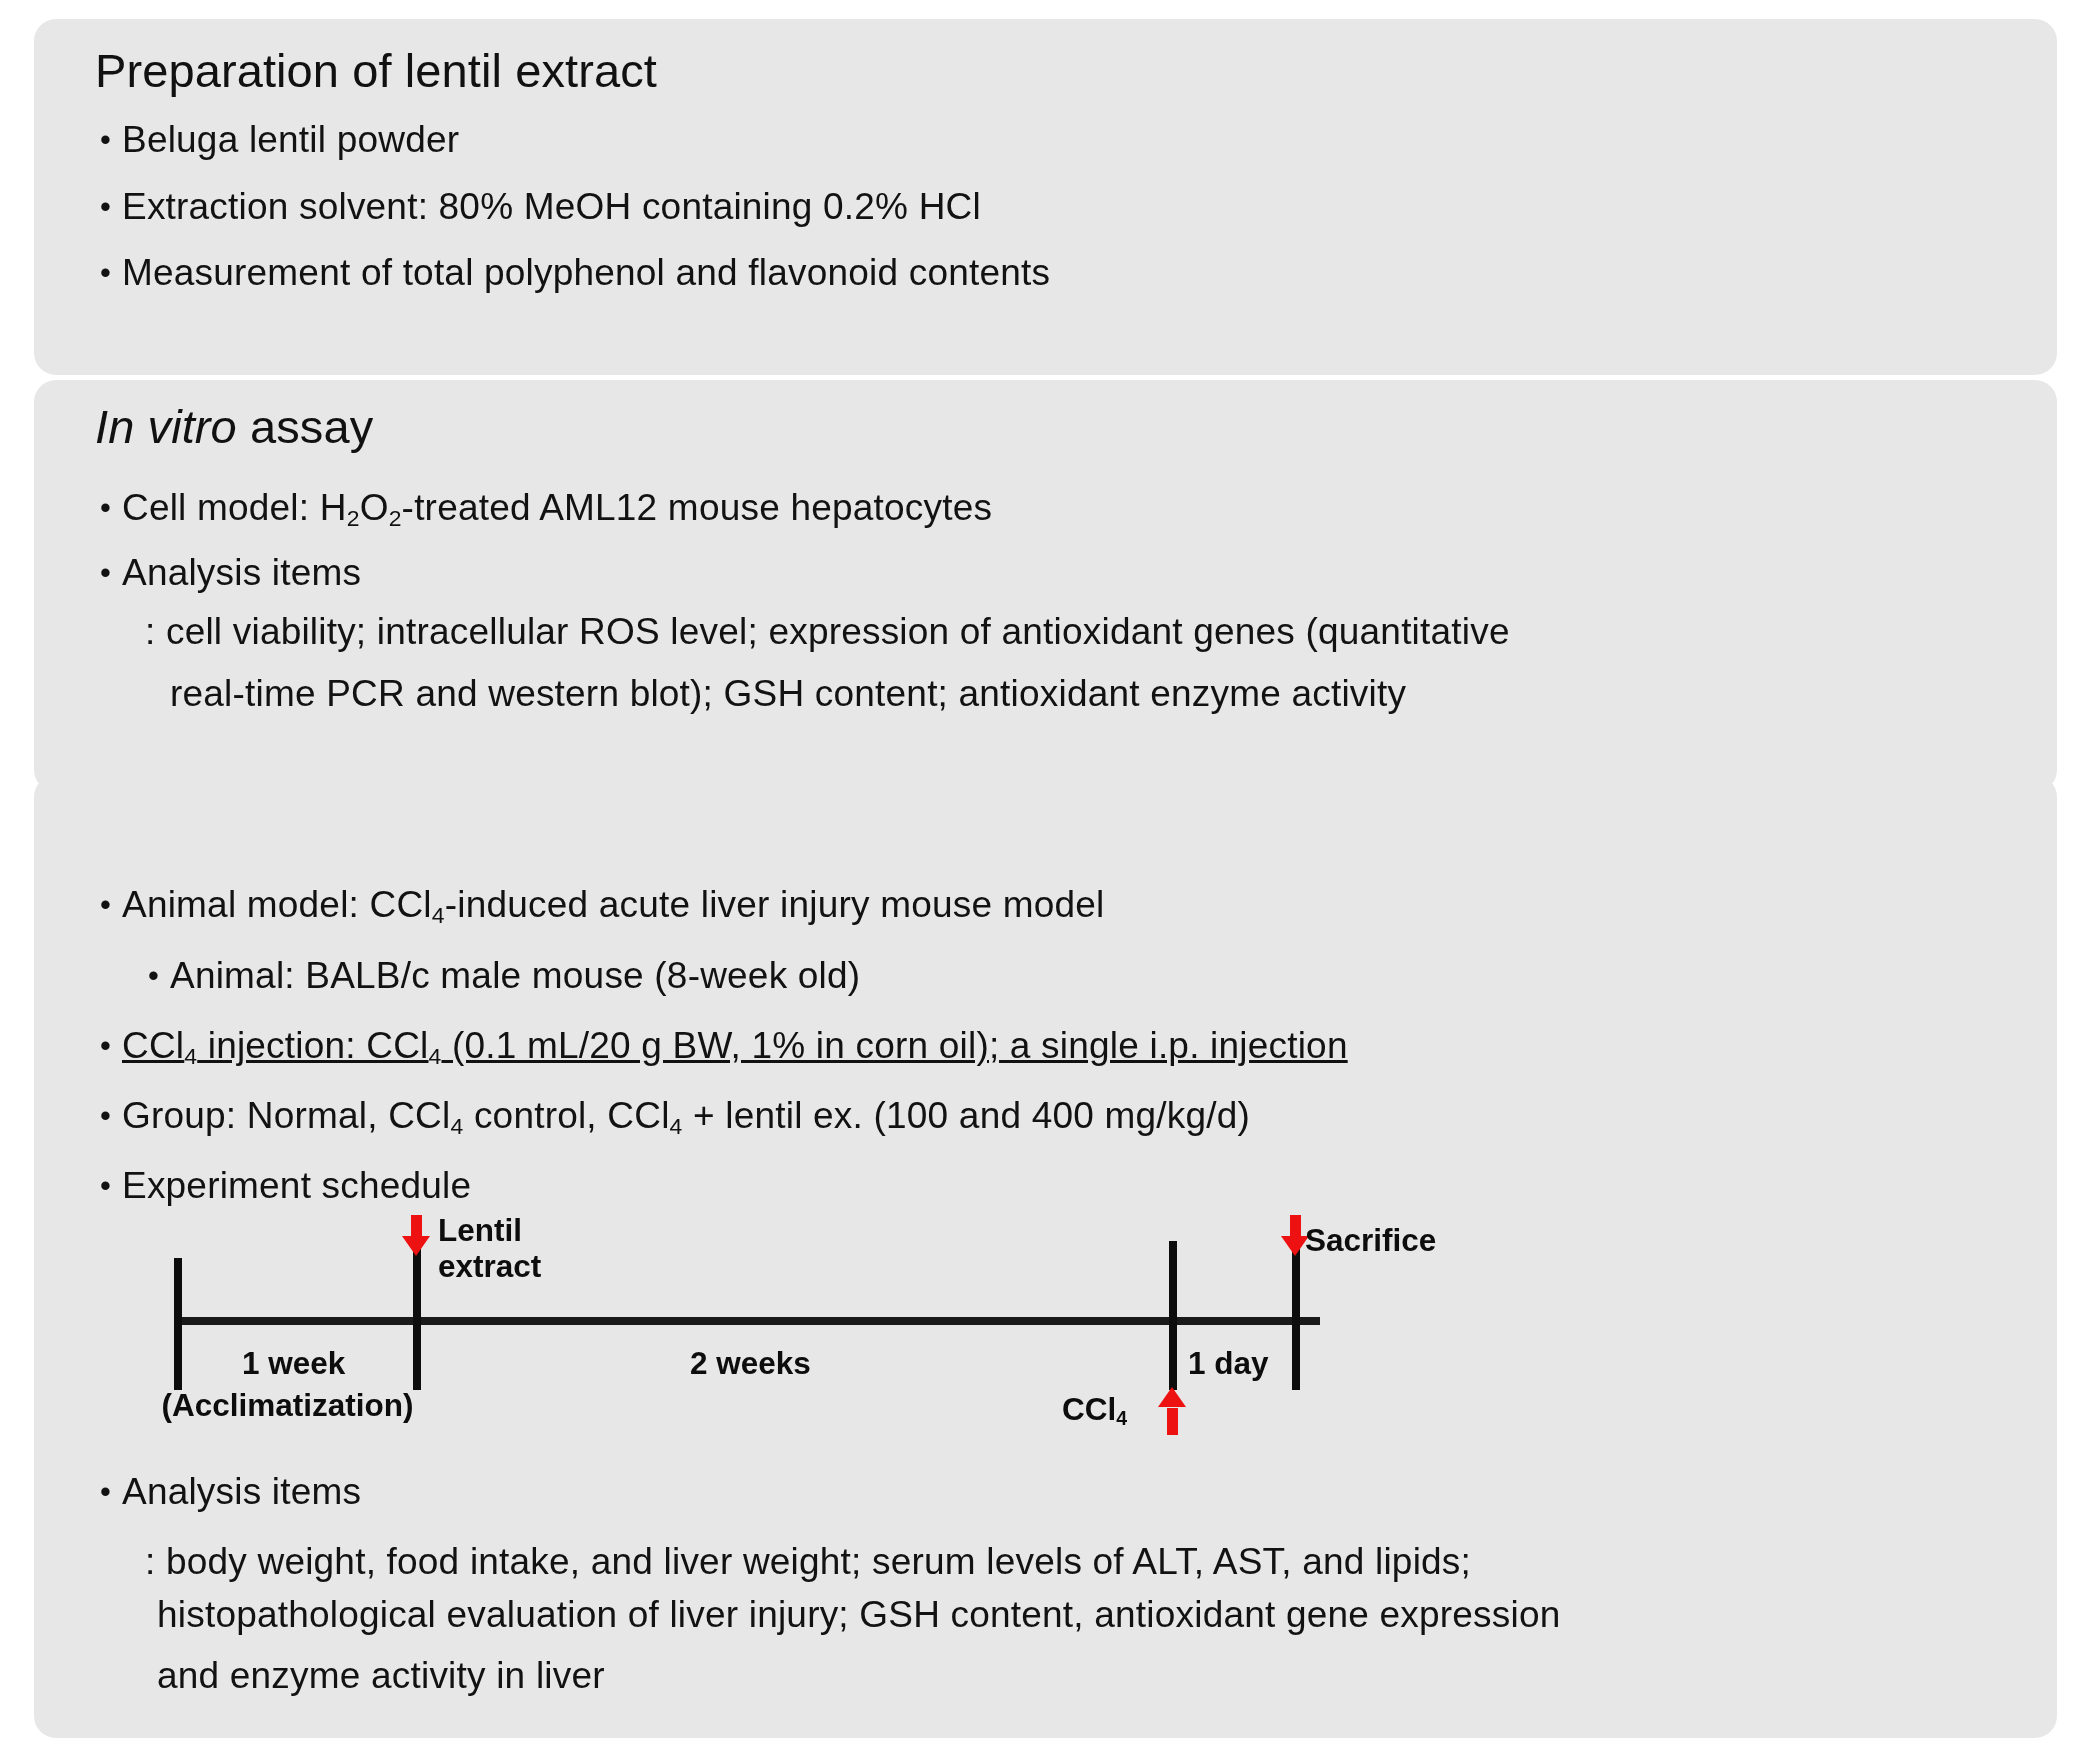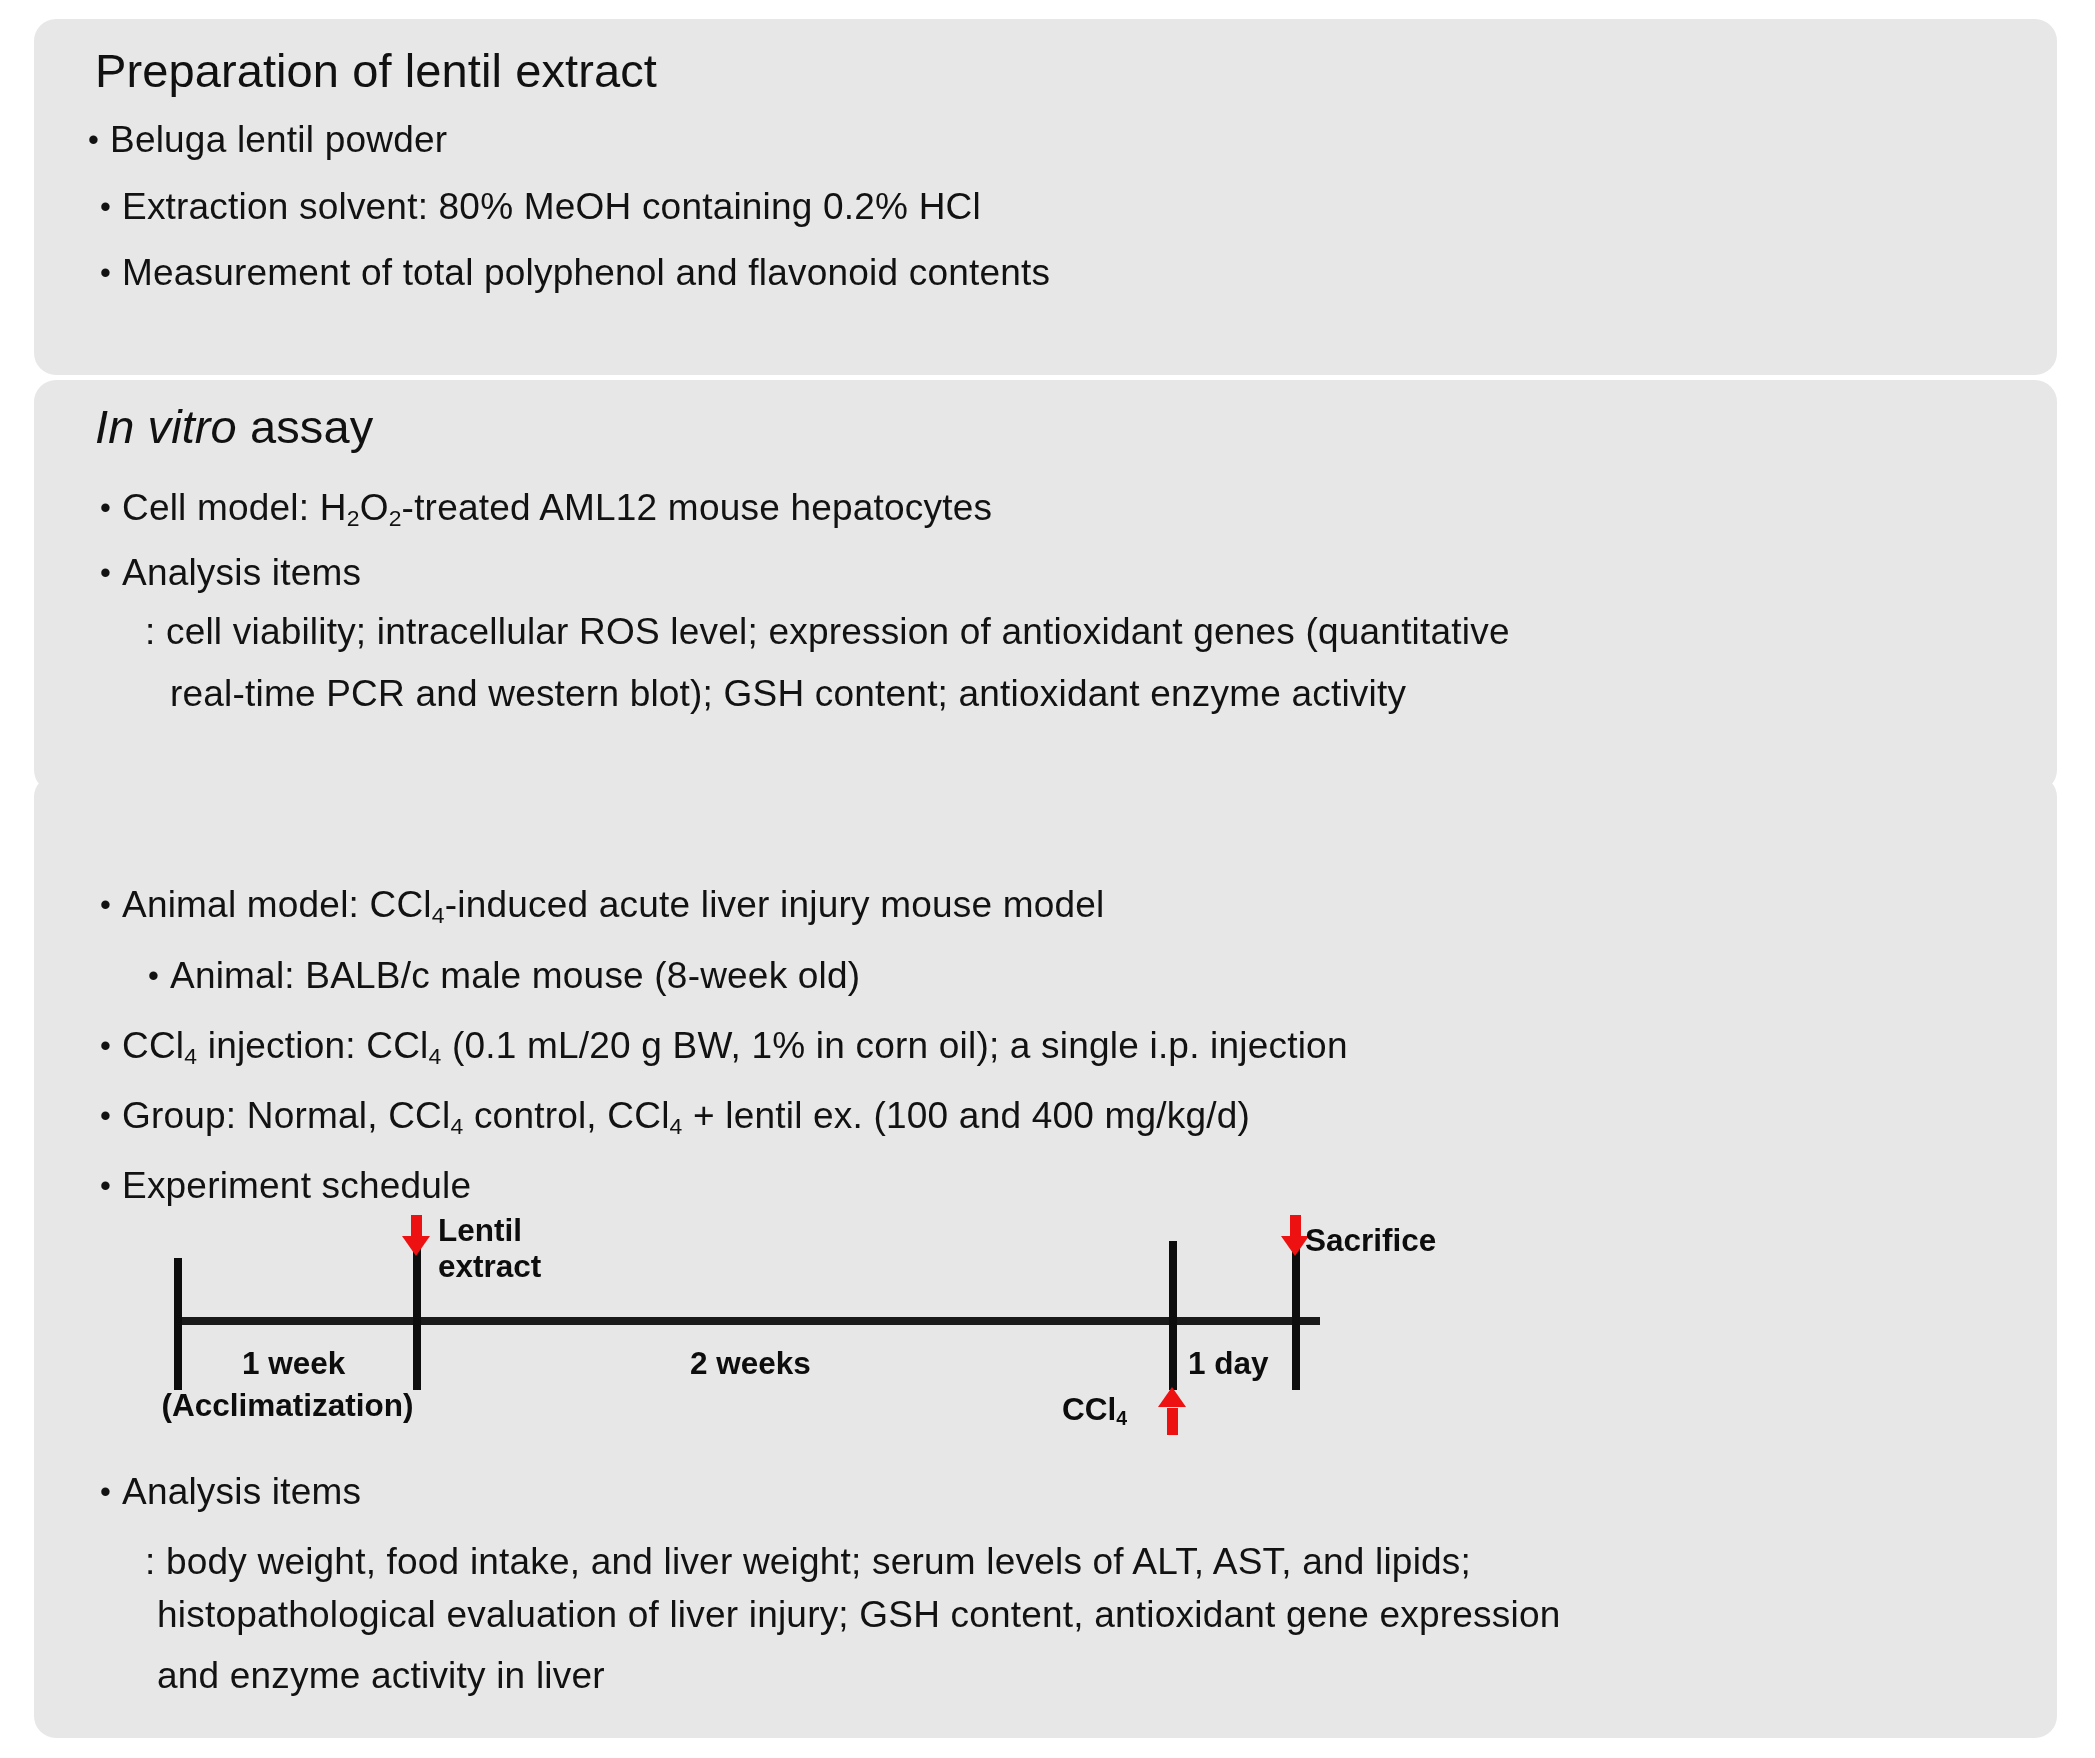--- a/index.html
+++ b/index.html
@@ -133,21 +133,21 @@
   #label-1day      { left: 1035px; top: 135px; }
 </style>
 </head>
 <body>
 
 <div class="canvas">
 
   <div class="panel" id="panel-prep">
     <div class="panel-title" style="left:61px; top:24px;">Preparation of lentil extract</div>
 
-    <div class="line" style="left:54px; top:102px;">
+    <div class="line" style="left:66px; top:102px;">
       <span class="bullet-dot">•</span><span>Beluga lentil powder</span>
     </div>
 
     <div class="line" style="left:66px; top:169px;">
       <span class="bullet-dot">•</span><span>Extraction solvent: 80% MeOH containing 0.2% HCl</span>
     </div>
 
     <div class="line" style="left:66px; top:235px;">
       <span class="bullet-dot">•</span><span>Measurement of total polyphenol and flavonoid contents</span>
     </div>
@@ -173,21 +173,21 @@
   <div class="panel" id="panel-vivo">
 
     <div class="line" style="left:66px; top:111px;">
       <span class="bullet-dot">•</span><span>Animal model: CCl</span><sub>4</sub><span>-induced acute liver injury mouse model</span>
     </div>
 
     <div class="line" style="left:66px; top:182px;margin-left:48px;">
       <span class="bullet-dot">•</span><span>Animal: BALB/c male mouse (8-week old)</span>
     </div>
 
-    <div class="line" style="left:66px; top:252px;">
+    <div class="line" style="left:66px; top:252px;text-decoration:underline;">
       <span class="bullet-dot">•</span><span>CCl</span><sub>4</sub><span> injection:  CCl</span><sub>4</sub><span> (0.1 mL/20 g BW, 1% in corn oil); a single i.p. injection</span>
     </div>
 
     <div class="line" style="left:66px; top:322px;">
       <span class="bullet-dot">•</span><span>Group: Normal, CCl</span><sub>4</sub><span> control, CCl</span><sub>4</sub><span> + lentil ex. (100 and 400 mg/kg/d)</span>
     </div>
 
     <div class="line" style="left:66px; top:392px;">
       <span class="bullet-dot">•</span><span>Experiment schedule</span>
     </div>

